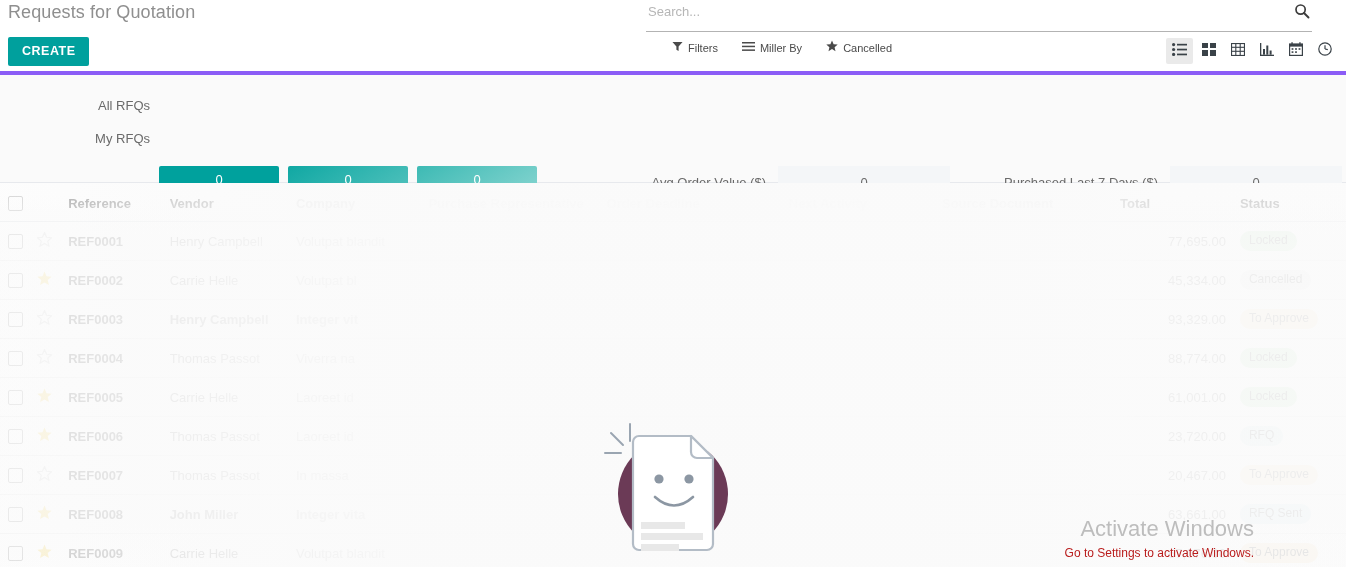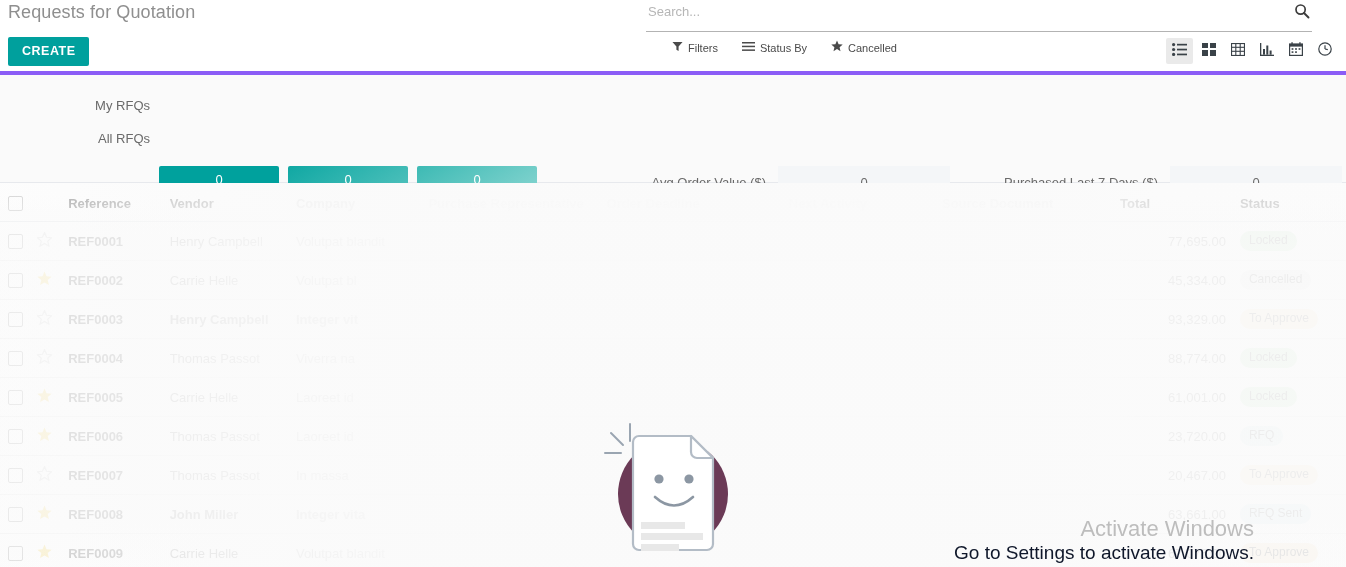--- a/index.html
+++ b/index.html
@@ -220,21 +220,21 @@
   }
   .empty-art { width: 160px; height: 150px; position: relative; }
 
   
   .wm {
     position: absolute; right: 92px; bottom: 4px;
     text-align: right; color: #b6b6b6; pointer-events: none;
     user-select: none;
   }
   .wm1 { font-size: 22px; line-height: 28px; color: #bdbdbd; }
-  .wm2 { font-size: 19px; line-height: 20px; color: #0f172a; }
+  .wm2 { font-size: 12px; line-height: 20px; color: #b91c1c; }
 </style>
 </head>
 <body>
 
 <div class="app">
 
   <div class="cp">
     <div class="cp-title">Requests for Quotation</div>
     <button class="create-btn">CREATE</button>
 
@@ -258,21 +258,21 @@
         <span>Filters</span>
       </div>
       <div class="cp-menu">
         <span class="gl">
           <svg width="13" height="11" viewBox="0 0 13 11">
               <rect x="0" y="1" width="13" height="1.5" fill="#4a4a4a"></rect>
               <rect x="0" y="4.7" width="13" height="1.5" fill="#4a4a4a"></rect>
               <rect x="0" y="8.4" width="13" height="1.5" fill="#4a4a4a"></rect>
             </svg>
         </span>
-        <span>Status By</span>
+        <span>Miller By</span>
       </div>
       <div class="cp-menu">
         <span class="gl">
           <svg width="12" height="12" viewBox="0 0 12 12">
               <polygon points="6,0.4 7.6,4.2 11.7,4.5 8.6,7.2 9.5,11.2 6,9.1 2.5,11.2 3.4,7.2 0.3,4.5 4.4,4.2" fill="#4a4a4a"></polygon>
             </svg>
         </span>
         <span>Cancelled</span>
       </div>
     </div>
@@ -339,22 +339,22 @@
           <line x1="7" y1="7" x2="7" y2="3.3" stroke="#3a4248" stroke-width="1.2"></line>
           <line x1="7" y1="7" x2="9.8" y2="7.6" stroke="#3a4248" stroke-width="1.2"></line>
         </svg></span>
       </div>
     </div>
   </div>
 
   <div class="dash">
     <div class="dash-inner">
       <div class="rowlabels">
+        <div class="rowlabel">All RFQs</div>
         <div class="rowlabel">My RFQs</div>
-        <div class="rowlabel">All RFQs</div>
       </div>
 
       <div class="cards">
         <div class="card" style="background:linear-gradient(to bottom right,#00a19d,#00a19d);">
           <div class="card-top">
             <div class="card-num">0</div>
             <div class="card-lbl">To Send</div>
           </div>
           <div class="card-bot">0</div>
         </div>

